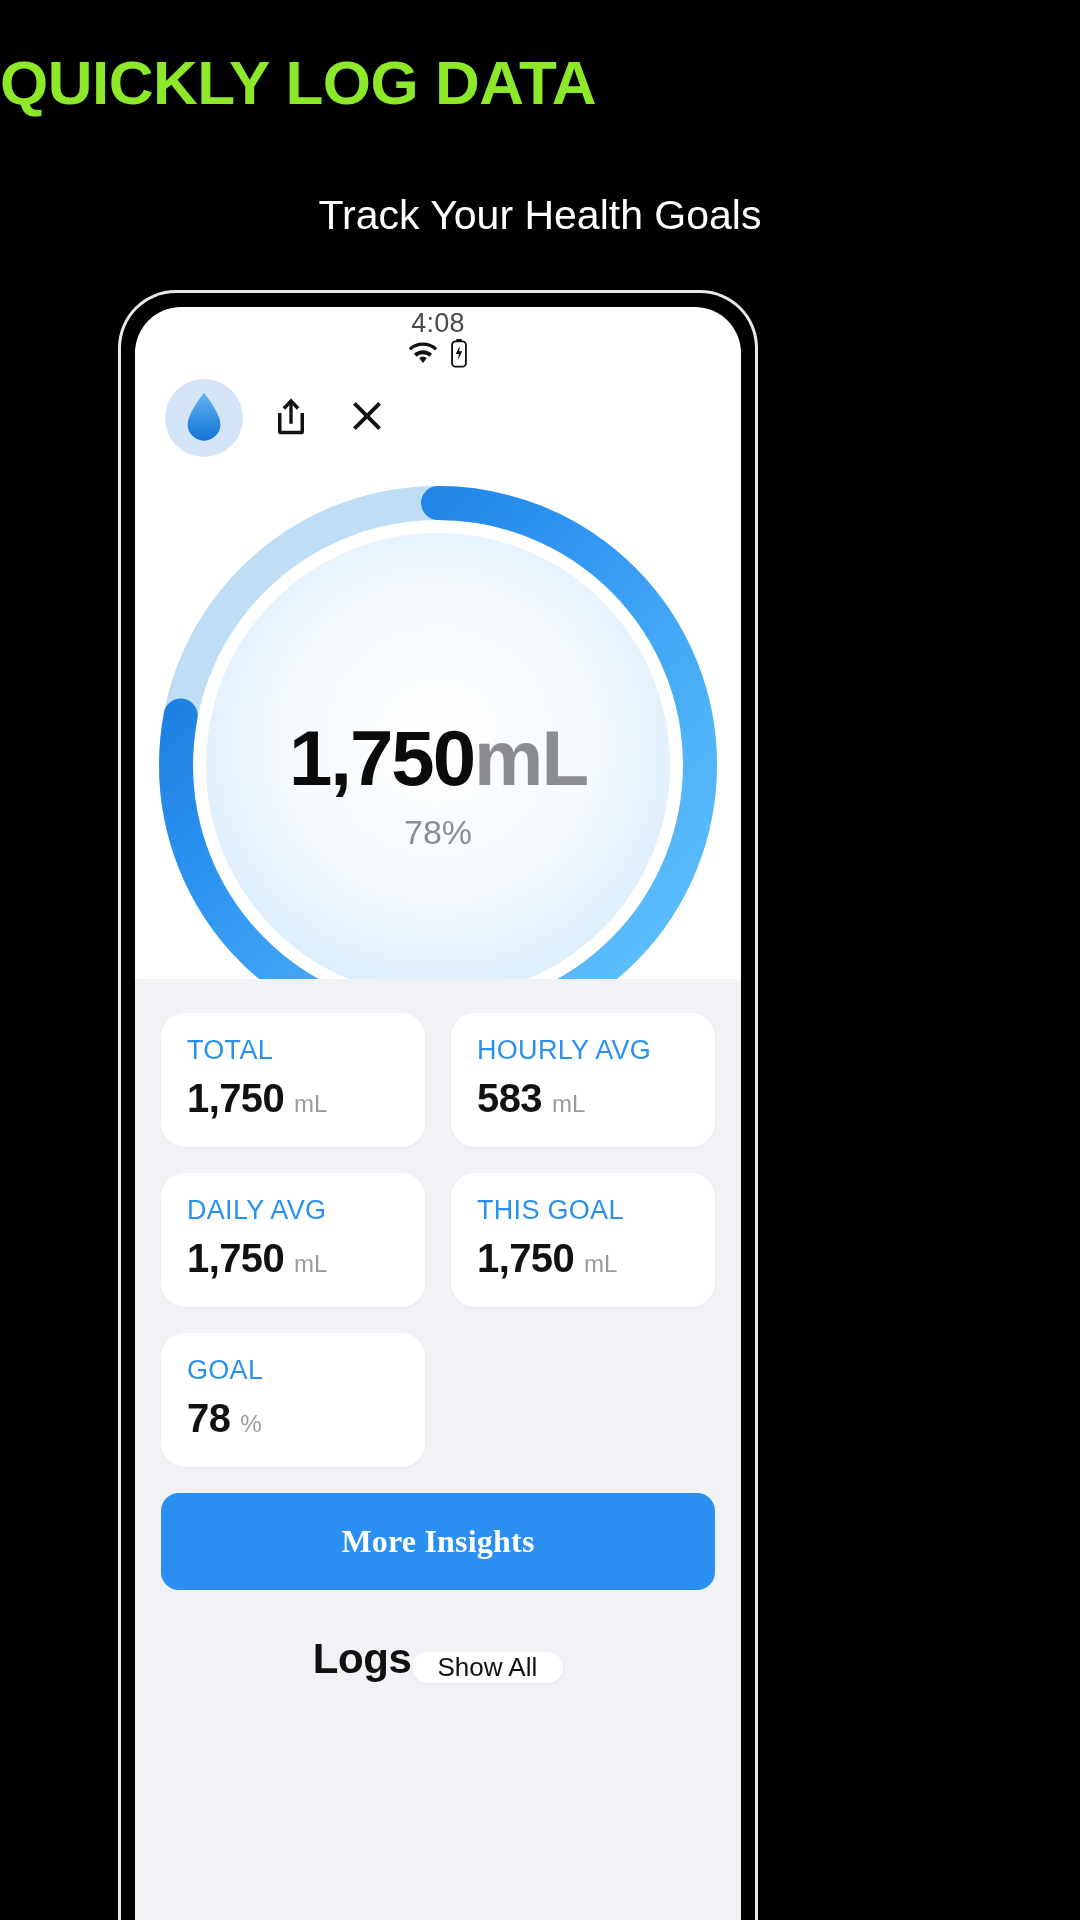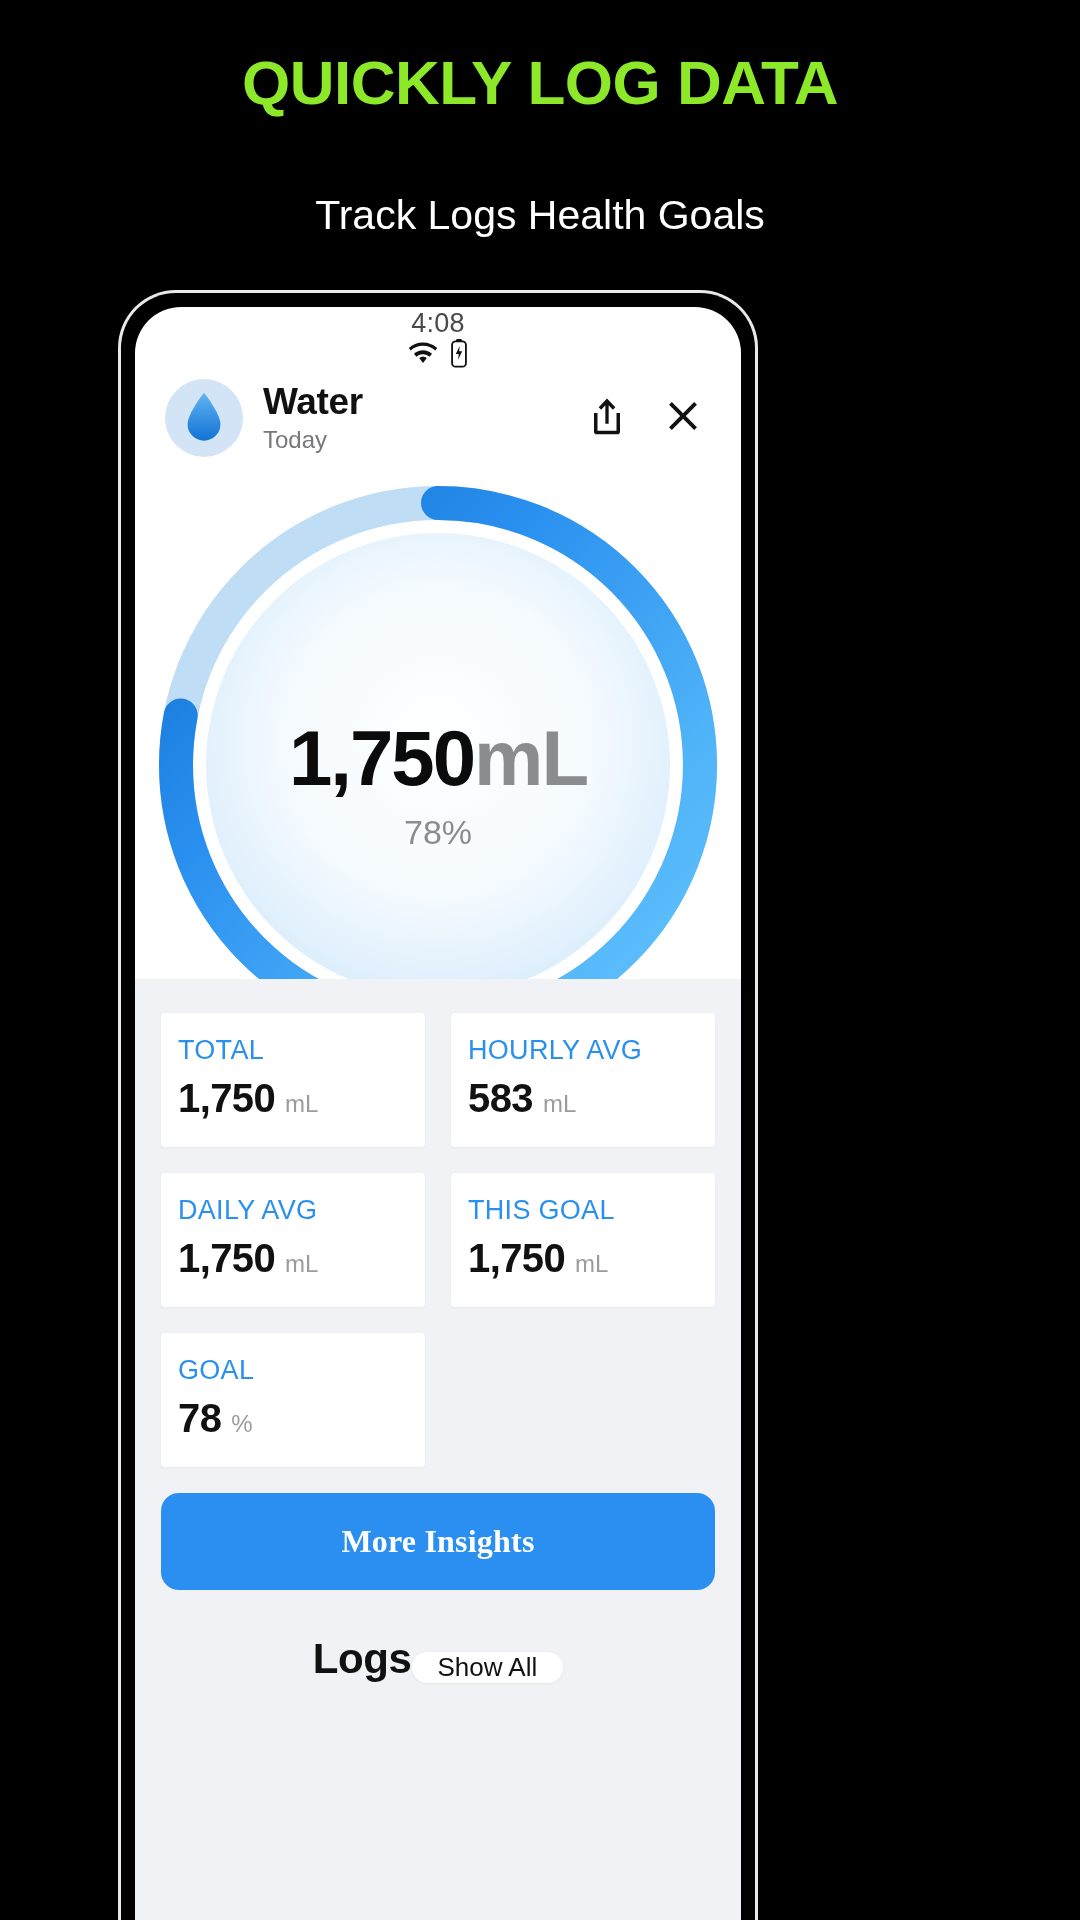--- a/index.html
+++ b/index.html
@@ -3,21 +3,20 @@
 <meta charset="utf-8">
 <style>
   * { margin:0; padding:0; box-sizing:border-box; }
   html,body { width:1080px; height:1920px; background:#000; overflow:hidden;
     font-family:"Liberation Sans", sans-serif; }
 
   .promo { position:absolute; inset:0; background:#000; }
 
   .headline {
     position:absolute; top:48px; left:0; right:0;
-    text-align:center;
     font-size:62px; font-weight:bold; line-height:1.12;
     letter-spacing:-0.5px;
     color:#8CE829;
     font-family:"Liberation Sans", sans-serif;
   }
   .subhead {
     position:absolute; top:192px; left:0; right:0;
     text-align:center;
     font-size:41px; font-weight:400; color:#FFFFFF;
     letter-spacing:0px;
@@ -83,22 +82,22 @@
   .ring-pct { font-size:34px; color:#8b8c90; margin-top:16px; font-weight:500; }
 
   
   .sheet {
     position:absolute; left:0; right:0; top:672px; bottom:0;
     background:#f1f2f6;
     padding:34px 26px 0 26px;
   }
   .cardrow { display:flex; gap:26px; margin-bottom:26px; }
   .card {
-    background:#fff; border-radius:4px;
-    padding:22px 26px 26px 17px;
+    background:#fff; border-radius:24px;
+    padding:22px 26px 26px 26px;
     flex:1 1 0; min-width:0;
     box-shadow:0 1px 3px rgba(0,0,0,0.045);
   }
   .card.half { flex:0 0 calc(50% - 13px); }
   .card-label {
     font-size:27px; color:#2a90ef; font-weight:500;
     letter-spacing:0.3px; white-space:nowrap; margin-bottom:10px;
   }
   .card-valline { display:flex; align-items:baseline; gap:10px; }
   .card-value { font-size:40px; font-weight:bold; color:#111; letter-spacing:-0.6px; }
@@ -125,21 +124,21 @@
     box-shadow:0 1px 3px rgba(0,0,0,0.06);
     margin-top:28px;
   }
 </style>
 </head>
 <body>
 
 <div class="promo">
 
   <div class="headline">QUICKLY LOG DATA</div>
-  <div class="subhead">Track Logs Health Goals</div>
+  <div class="subhead">Track Your Health Goals</div>
 
   <div class="phone">
     <div class="screen">
 
       <div class="statusbar">
         <div class="status-time">4:08</div>
         <div class="status-icons">
           <span>
             <svg width="30" height="24" viewBox="0 0 24 20">
               <path d="M12 17.5l3.2-4.1a5 5 0 0 0-6.4 0L12 17.5z" fill="#111"></path>
@@ -163,24 +162,20 @@
             <svg width="42" height="52" viewBox="0 0 30 38">
               <defs>
                 <linearGradient id="dropgrad" x1="0" y1="0" x2="0" y2="1">
                   <stop offset="0%" stop-color="#63b4f3"></stop>
                   <stop offset="100%" stop-color="#1173d4"></stop>
                 </linearGradient>
               </defs>
               <path d="M15 2C15 2 3 17 3 25a12 12 0 0 0 24 0C27 17 15 2 15 2z" fill="url(#dropgrad)"></path>
             </svg>
           </span>
-        </div>
-        <div class="titlewrap">
-          <div class="app-title">Water</div>
-          <div class="app-sub">Today</div>
         </div>
         <div class="hdr-btn">
           <span>
             <svg width="40" height="44" viewBox="0 0 24 26">
               <path d="M12 2.5l-5 5.2 1.5 1.5L11 6.6v11.1h2V6.6l2.5 2.6L17 7.7l-5-5.2z" fill="#111"></path>
               <path d="M4.2 11.2v11.2c0 .9.75 1.6 1.7 1.6h12.2c.95 0 1.7-.7 1.7-1.6V11.2h-2.1v10.7H6.3V11.2H4.2z" fill="#111"></path>
             </svg>
           </span>
         </div>
         <div class="hdr-btn">

